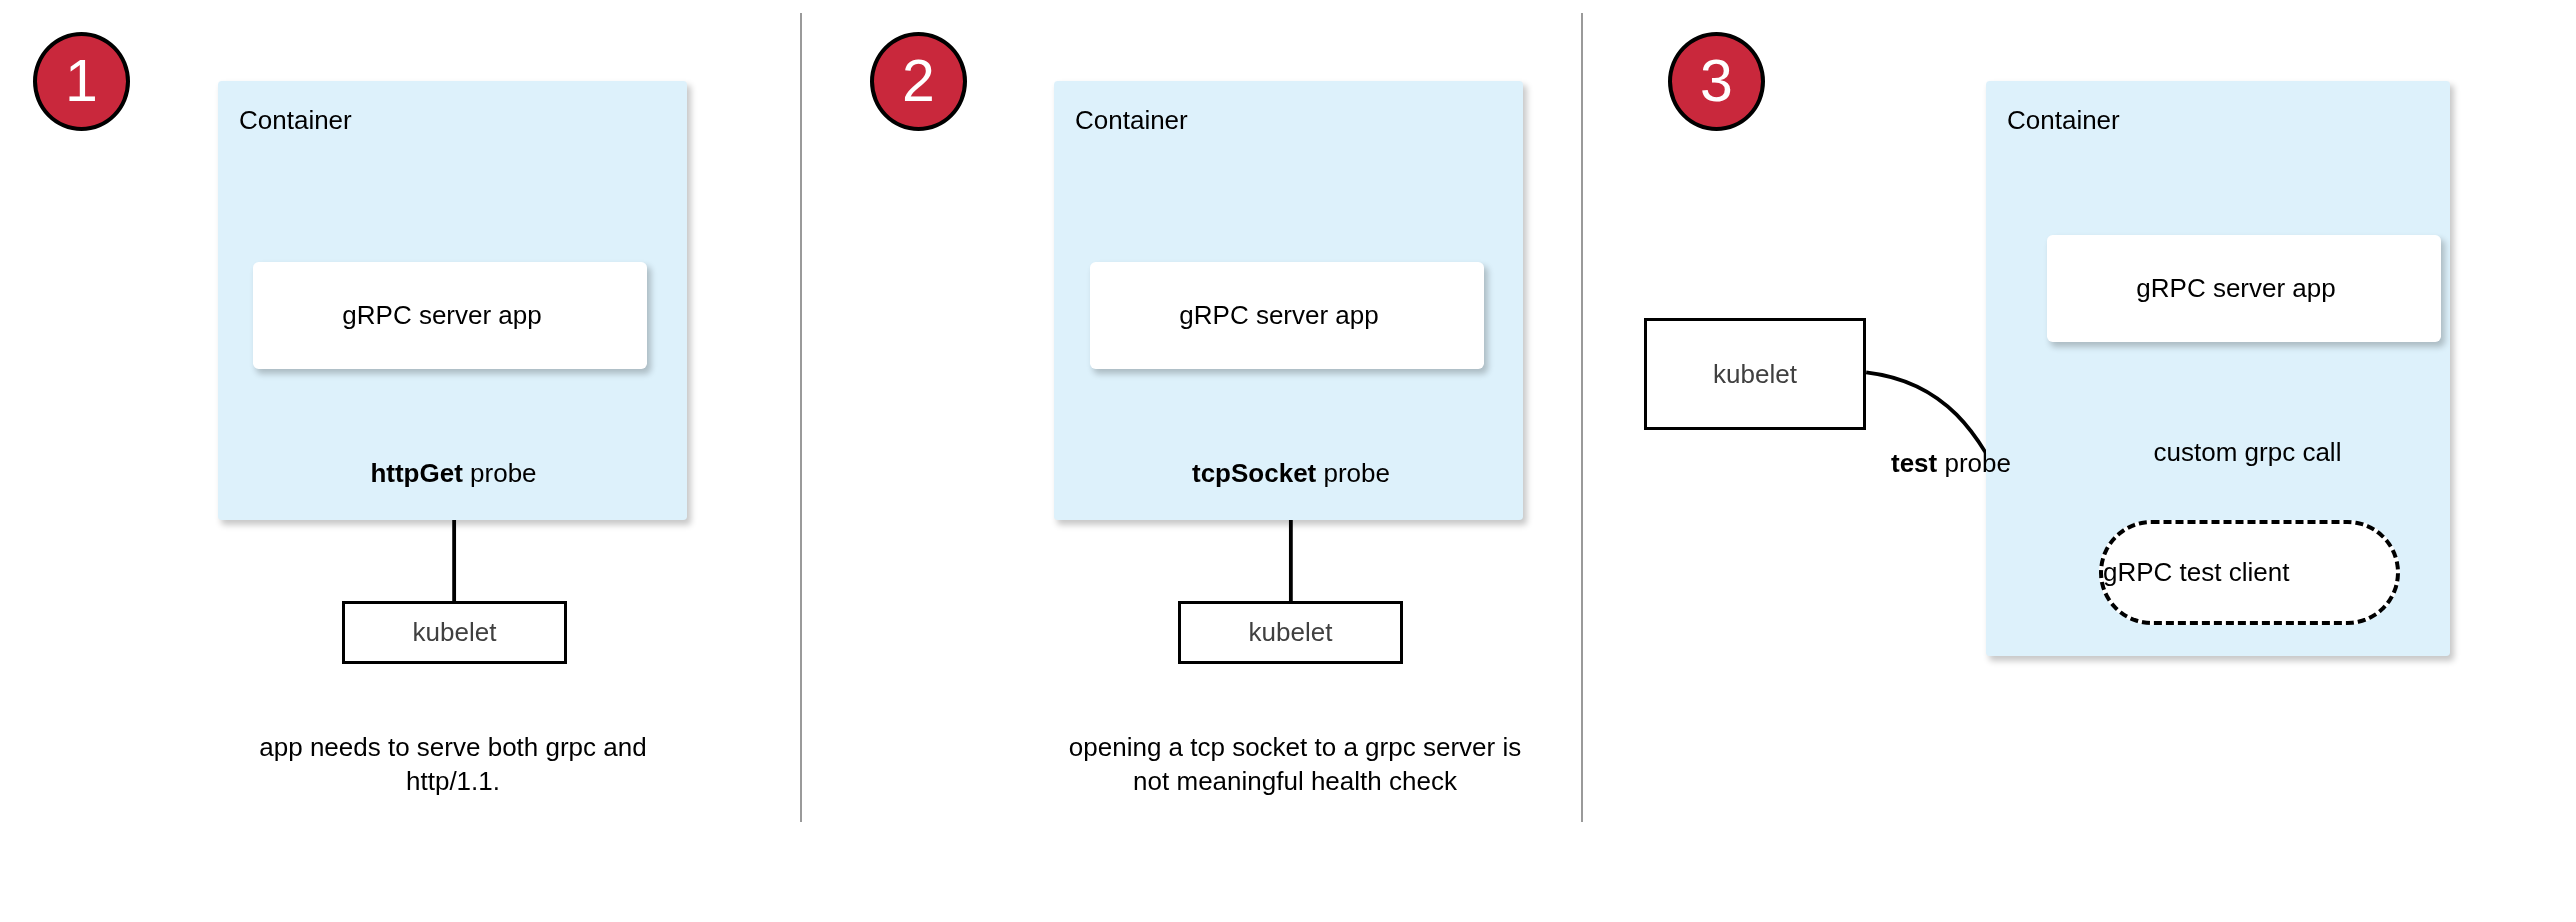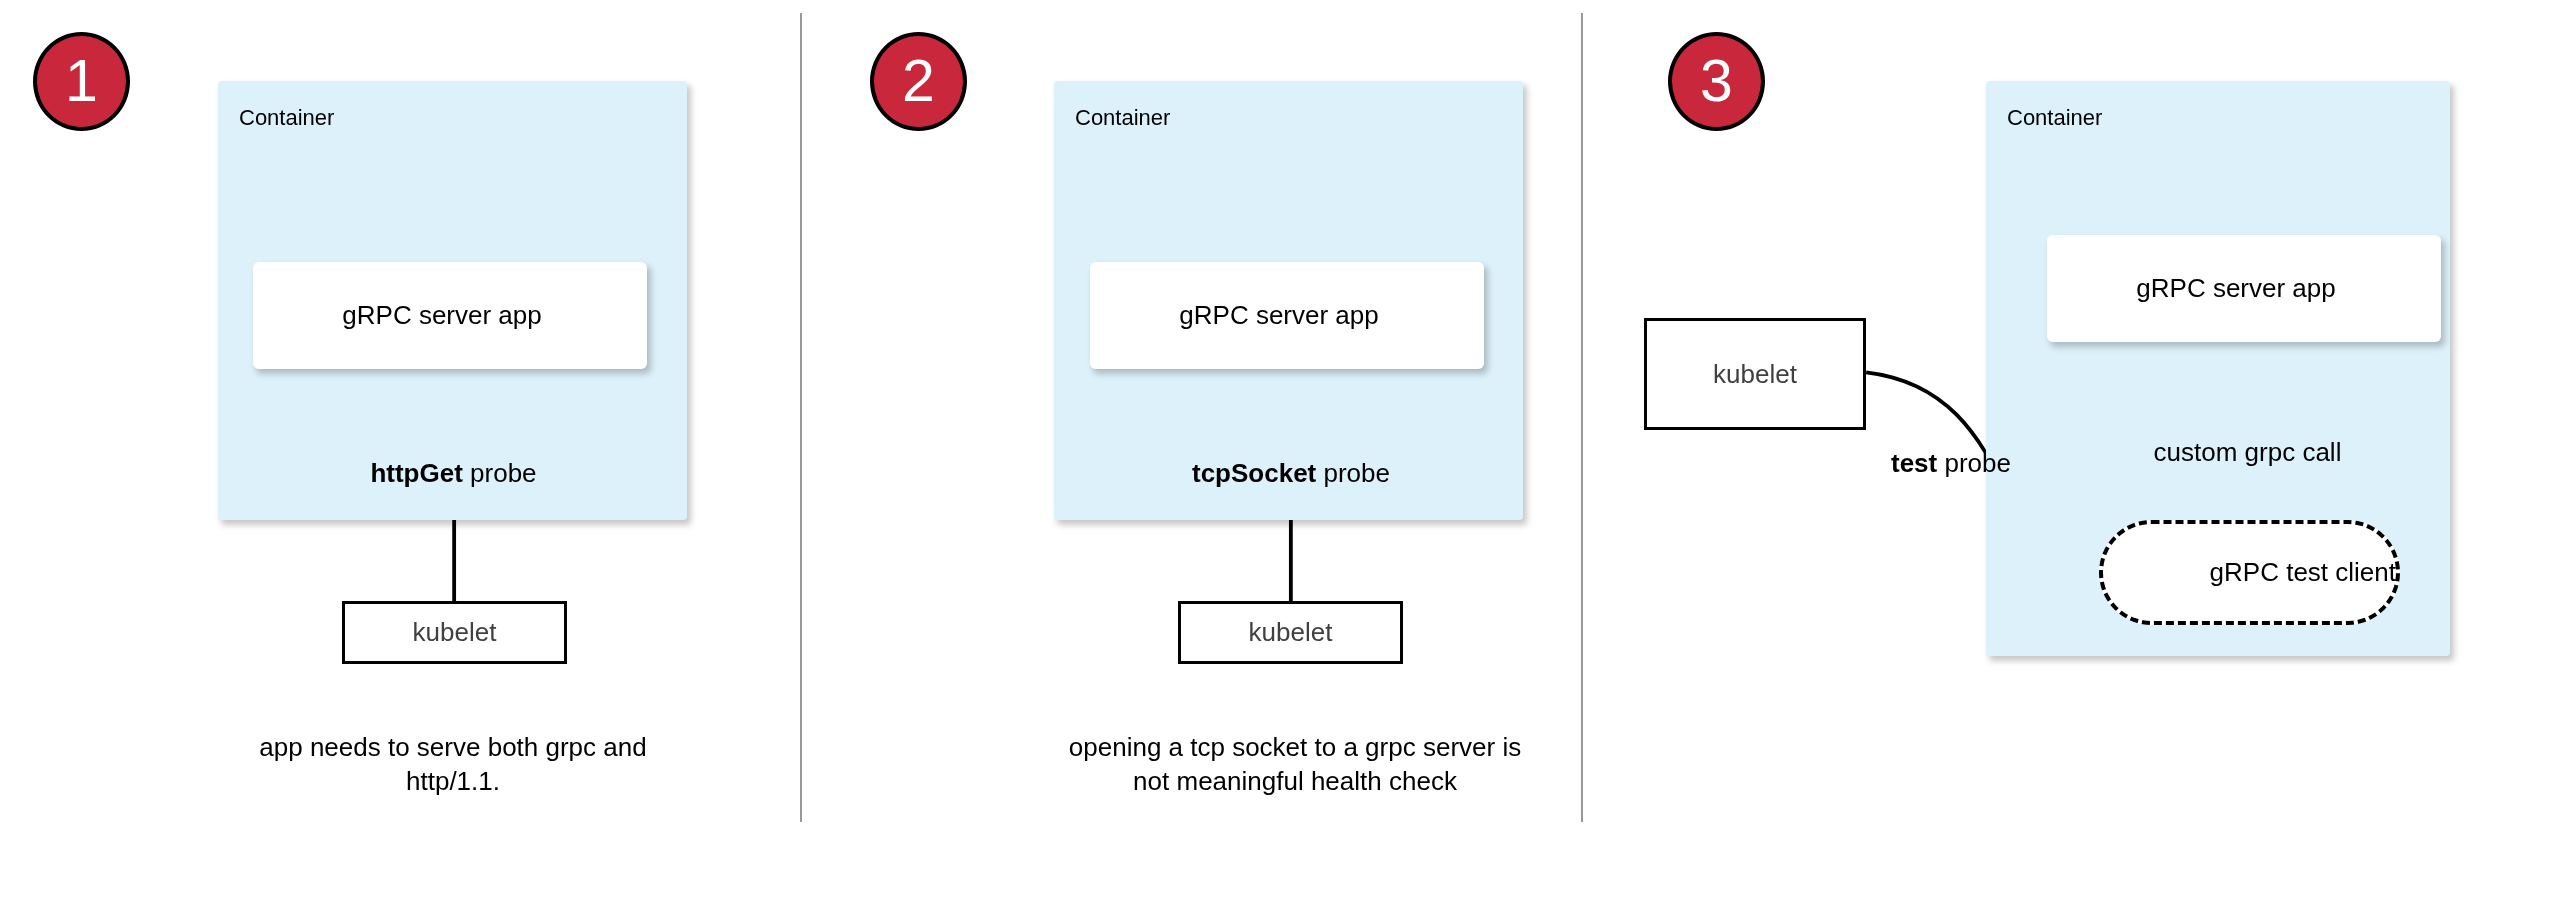--- a/index.html
+++ b/index.html
@@ -47,21 +47,21 @@
     position: absolute;
     background: #ddf1fb;
     border-radius: 3.8px;
     box-shadow: 3.8px 4.8px 6.7px rgba(0,0,0,0.22);
     box-sizing: border-box;
   }
   .container-label {
     position: absolute;
     left: 21px;
     top: 24px;
-    font-size: 22px;
+    font-size: 26px;
     color: #000000;
     white-space: nowrap;
   }
   
   .app-card {
     position: absolute;
     background: #ffffff;
     border-radius: 5.7px;
     box-shadow: 3.8px 4.8px 6.7px rgba(0,0,0,0.22);
     box-sizing: border-box;
@@ -94,21 +94,21 @@
   }
   
   .test-client {
     position: absolute;
     background: #ffffff;
     border: 4.8px dashed #000000;
     border-radius: 86px;
     box-sizing: border-box;
     display: flex;
     align-items: center;
-    justify-content: flex-end;
+    justify-content: flex-start;
     font-size: 26px;
     color: #000000;
     white-space: nowrap;
   }
   
   .edge-label {
     position: absolute;
     font-size: 26px;
     color: #000000;
     white-space: nowrap;

